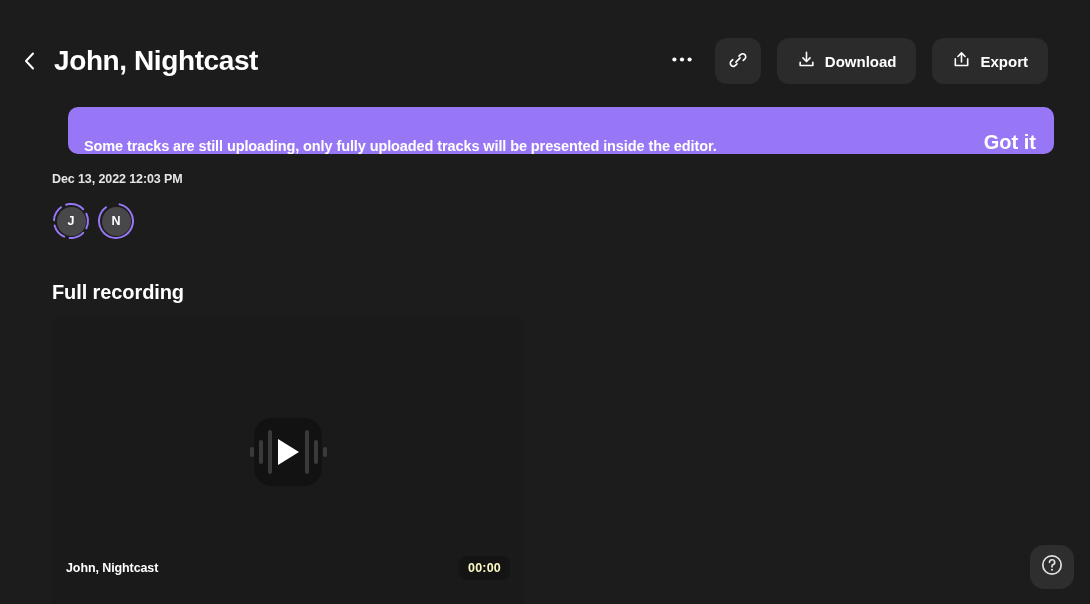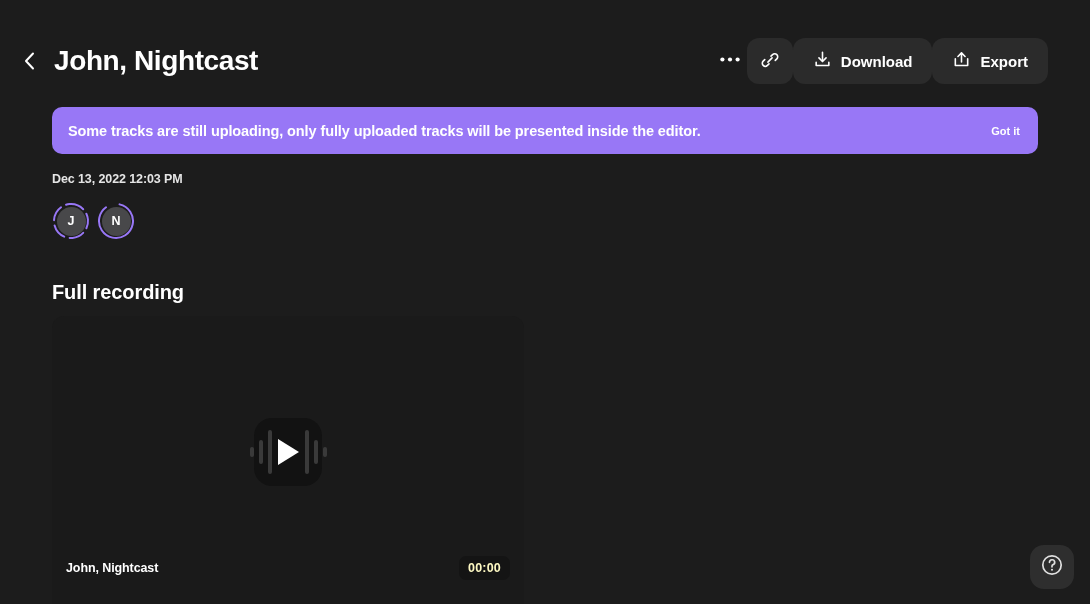--- a/index.html
+++ b/index.html
@@ -49,21 +49,21 @@
     color: #ffffff;
     margin-left: 8px;
     white-space: nowrap;
   }
 
   .header-spacer { flex: 1 1 auto; }
 
   .toolbar {
     display: flex;
     align-items: center;
-    gap: 0;
+    gap: 16px;
     margin-right: 42px;
     flex: 0 0 auto;
   }
 
   .more-btn {
     width: 34px;
     height: 34px;
     display: flex;
     align-items: center;
     justify-content: center;
@@ -104,40 +104,40 @@
     font-weight: bold;
     white-space: nowrap;
   }
 
   .text-btn.accent { background: #9877f6; }
 
   
   .banner {
     position: absolute;
     top: 107px;
-    left: 52px;
+    left: 68px;
     width: 986px;
     height: 47px;
     background: #9877f6;
     border-radius: 10px;
     display: flex;
-    align-items: center;
+    align-items: flex-end;
     padding: 0 16px;
   }
 
   .banner-text {
     font-size: 14.5px;
     font-weight: bold;
     color: #ffffff;
     flex: 1 1 auto;
     letter-spacing: -0.1px;
   }
 
   .banner-action {
-    font-size: 11px;
+    font-size: 20px;
     font-weight: bold;
     color: #ffffff;
     cursor: pointer;
     white-space: nowrap;
     padding-right: 2px;
   }
 
   
   .timestamp {
     position: absolute;

